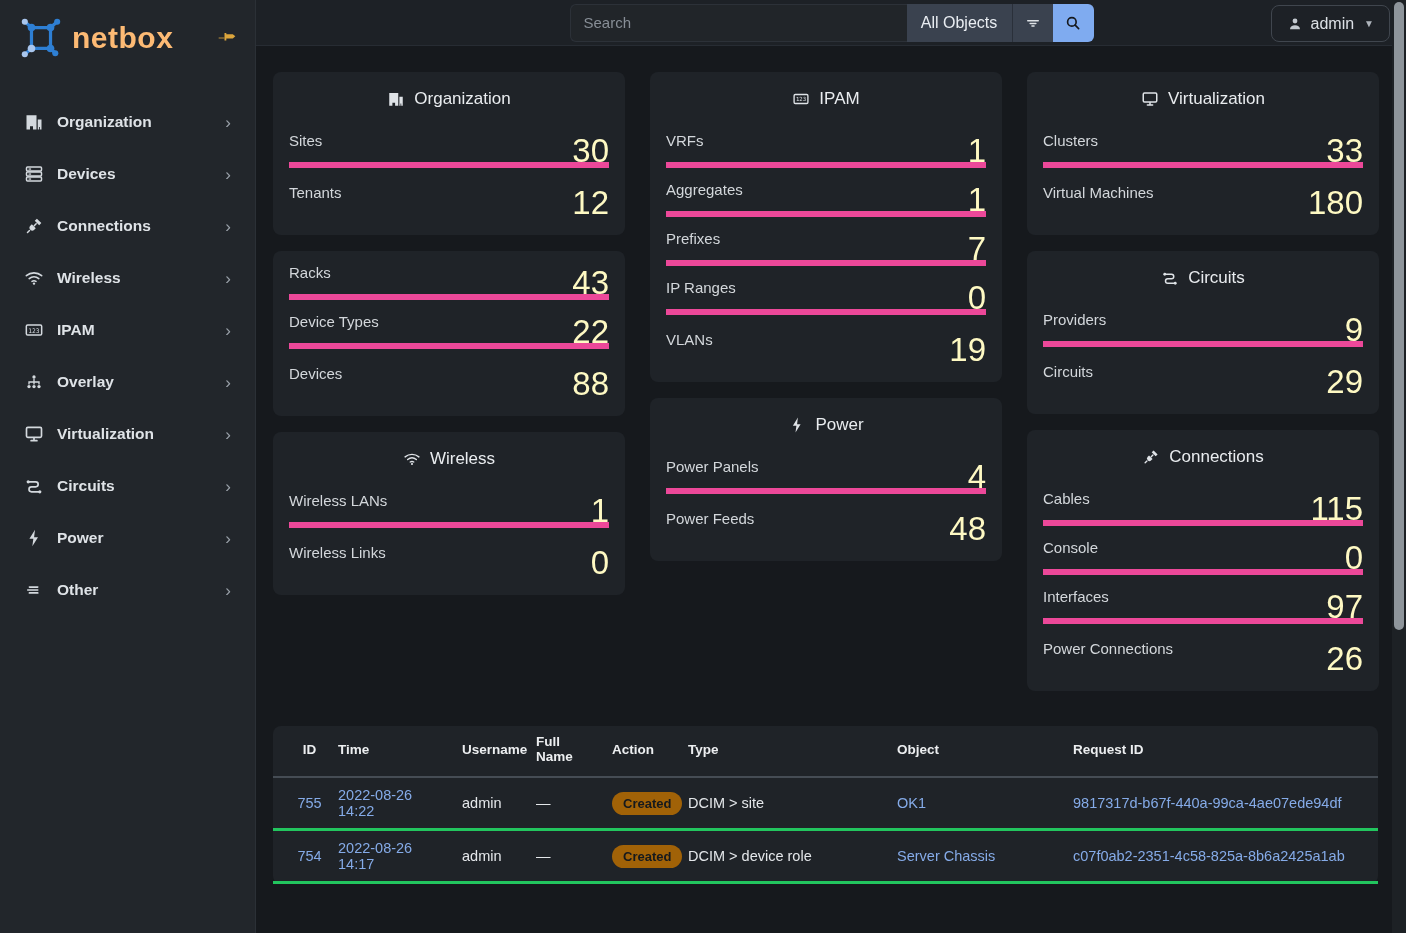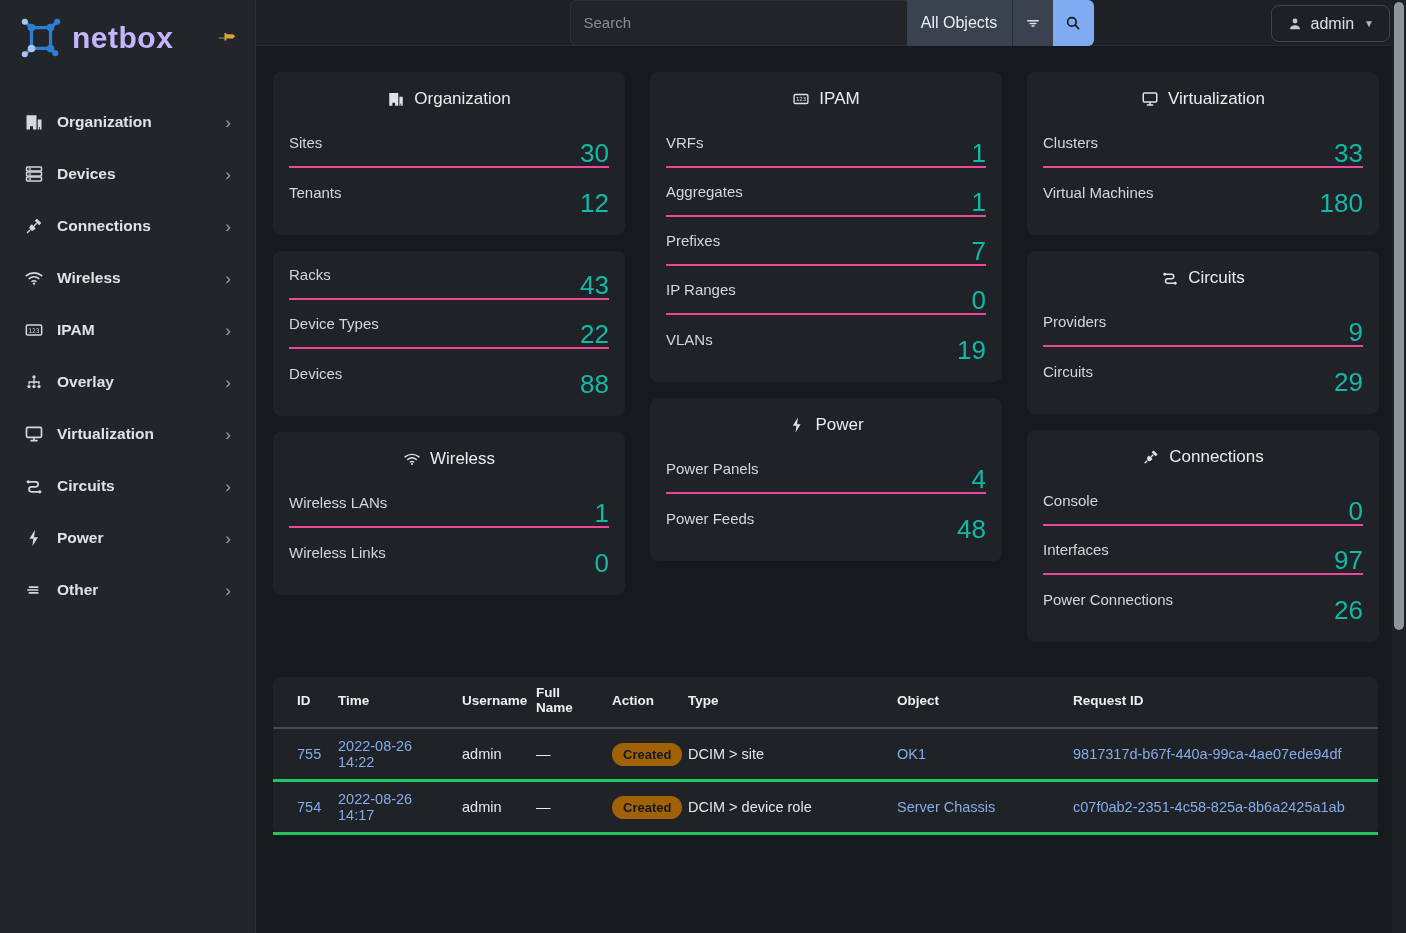--- a/index.html
+++ b/index.html
@@ -9,38 +9,38 @@
     background:#16191d; color:#e4e7ea;
     display:flex;
   }
   
   .sidebar {
     width:256px; flex:0 0 256px; height:100%;
     background:#22262b; border-right:1px solid #2b3036;
   }
   .logo-row { display:flex; align-items:center; padding:18px 18px 10px 18px; }
   .logo-mark { width:46px; height:40px; flex:0 0 46px; cursor:pointer; }
-  .logo-text { font-size:30px; font-weight:bold; color:#c4b5fd; letter-spacing:.5px; margin-left:8px; cursor:pointer; }
+  .logo-text { font-size:30px; font-weight:bold; color:#fdba74; letter-spacing:.5px; margin-left:8px; cursor:pointer; }
   .pin-btn { margin-left:auto; width:20px; height:20px; cursor:pointer; }
   .nav { margin-top:28px; }
   .nav-item {
     height:52px; display:flex; align-items:center; gap:13px;
     padding:0 24px; cursor:pointer; color:#dfe3e7;
   }
   .nav-item .nv-icon { width:20px; height:20px; color:#d4d9de; flex:0 0 20px; }
   .nav-item .nv-label { font-size:15.5px; font-weight:600; }
   .nav-item .nv-chev { margin-left:auto; color:#99a0a8; font-size:17px; line-height:1; }
   
   .main { flex:1; display:flex; flex-direction:column; height:100%; }
   .topbar {
     height:46px; flex:0 0 46px; background:#1d2126;
     border-bottom:1px solid #272c33;
     display:flex; align-items:center; justify-content:center; position:relative;
   }
-  .search-group { display:flex; height:46px; width:524px; }
+  .search-group { display:flex; height:38px; width:524px; }
   .search-input {
     width:337px; background:#212529; border:1px solid #2c3138; border-right:none;
     border-radius:6px 0 0 6px; color:#e6e9ec; font-size:15px; padding:0 13px;
     font-family:"Liberation Sans", sans-serif; outline:none;
   }
   .search-input::placeholder { color:#878e96; }
   .btn-scope {
     width:105px; background:#3a424f; border:none; color:#e9edf2;
     font-size:16px; cursor:pointer; font-family:"Liberation Sans", sans-serif;
   }
@@ -68,32 +68,32 @@
   .card { background:#1f2328; border-radius:8px; }
   .card-header {
     padding:17px 16px 10px; display:flex; align-items:center; justify-content:center;
     gap:9px; font-size:17px; color:#e9ecef;
   }
   .card-header .ch-icon { width:18px; height:18px; color:#dfe3e7; flex:0 0 18px; }
   .card-body { padding-bottom:18px; }
   .stat-row {
     height:49px; margin:0 16px; display:flex; align-items:center; justify-content:space-between;
   }
-  .stat-row:not(:last-child) { border-bottom:2px solid #ec4899; }
+  .stat-row:not(:last-child) { border-bottom:6px solid #ec4899; }
   .stat-label { font-size:15px; color:#d3d7db; }
-  .stat-value { font-size:26px; color:#14b8a6;margin-top:21px; }
+  .stat-value { font-size:33px; color:#fef9c3;margin-top:21px; }
   
   .changelog { margin-top:35px; width:1105px; }
   .cl-table { width:100%; border-collapse:collapse; table-layout:fixed; margin-top:10px; }
   .cl-table th {
     text-align:left; font-size:13.5px; font-weight:bold; color:#eceef0;
     padding:8px 8px 12px 8px; border-bottom:2px solid #454c54;
   }
   .cl-table td { padding:9px 8px; font-size:14.5px; color:#e4e7ea; border-bottom:3px solid #22c55e; }
-  .cl-table th:first-child, .cl-table td:first-child { padding-left:24px; }
+  .cl-table th:first-child, .cl-table td:first-child { padding-left:24px;text-align:center; }
   .cl-link { color:#85abe8; text-decoration:none; cursor:pointer; }
   .badge-created {
     display:inline-block; background:#a16207; color:#15191d; font-weight:bold;
     font-size:13px; padding:4px 11px; border-radius:13px;
   }
   
   .scroll-track { position:fixed; top:0; right:0; width:14px; height:100%; background:#1d2125; }
   .scroll-thumb { position:absolute; top:2px; left:2px; width:10px; height:628px; background:#8e959b; border-radius:5px; cursor:pointer; }
 </style>
 </head>
@@ -470,20 +470,24 @@
           </div>
         </section>
         <section class="card">
           <div class="card-header">
             <svg class="ch-icon">
                 <use href="#i-plug"></use>
               </svg>
             <span>Connections</span>
           </div>
           <div class="card-body">
+            <div class="stat-row">
+              <span class="stat-label">Cables</span>
+              <span class="stat-value">115</span>
+            </div>
             <div class="stat-row">
               <span class="stat-label">Console</span>
               <span class="stat-value">0</span>
             </div>
             <div class="stat-row">
               <span class="stat-label">Interfaces</span>
               <span class="stat-value">97</span>
             </div>
             <div class="stat-row">
               <span class="stat-label">Power Connections</span>

